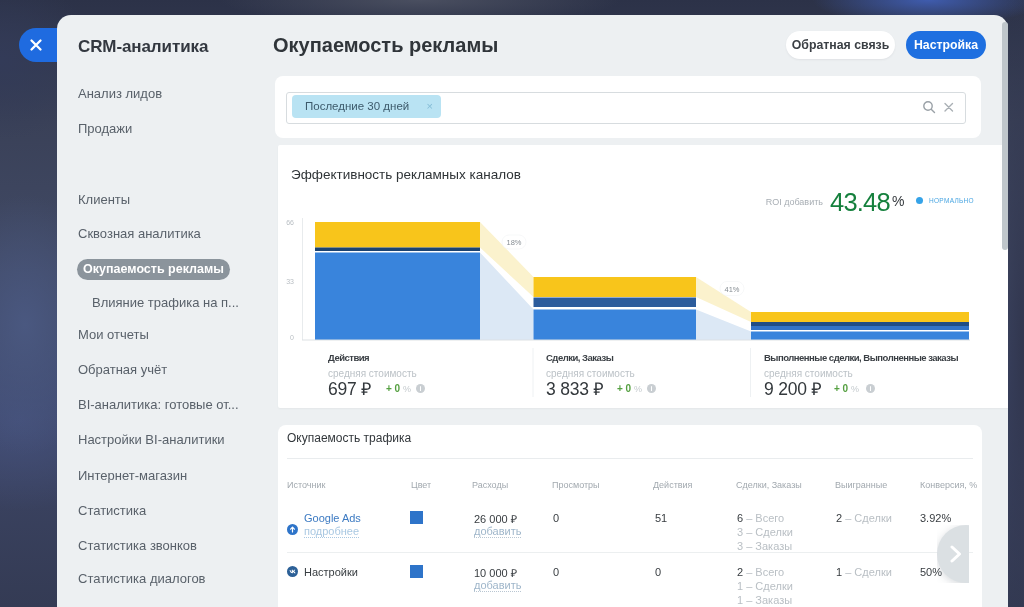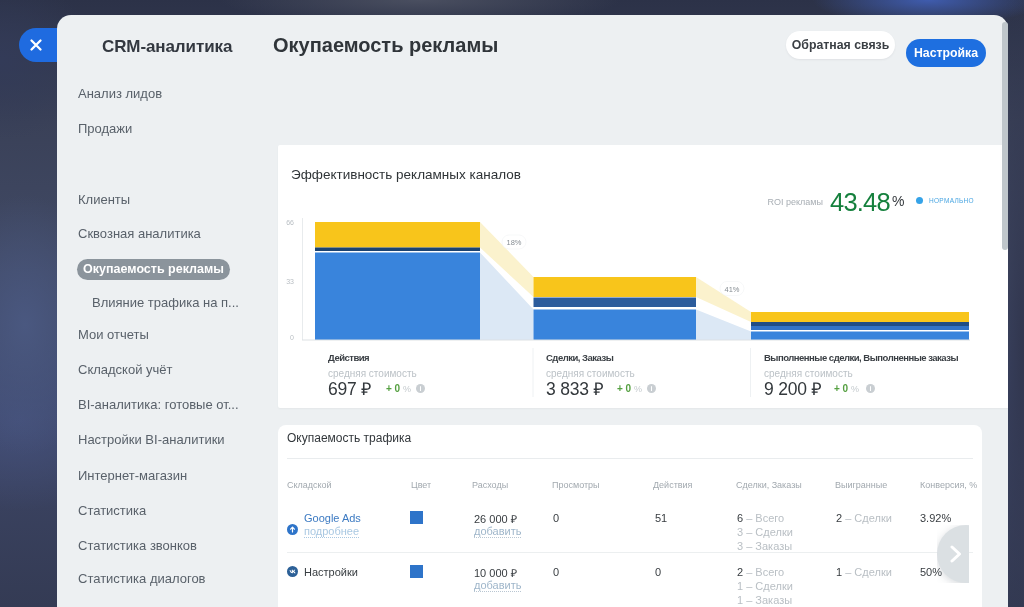--- a/index.html
+++ b/index.html
@@ -10,28 +10,28 @@
  radial-gradient(120px 90px at 20px 420px,#44507a 0%,rgba(68,80,122,0) 100%),
  radial-gradient(115px 26px at 928px 0px,#3f5cae 0%,rgba(63,92,174,0) 100%),
  radial-gradient(200px 25px at 420px 0px,#4a4f60 0%,rgba(74,79,96,0) 100%),
  radial-gradient(100px 80px at 0px 60px,#333b58 0%,rgba(51,59,88,0) 100%),
  radial-gradient(40px 400px at 1024px 350px,#31364e 0%,rgba(49,54,78,0) 100%),linear-gradient(180deg,#2c3248 0%,#3a4158 20%,#414a66 45%,#3e486a 60%,#3a4260 80%,#343b54 100%);}
 #xbtn{position:absolute;left:19px;top:28px;width:38px;height:34px;border-radius:17px 0 0 17px;background:#1f6be0;}
 #xbtn svg{position:absolute;left:10px;top:10px;}
 #panel{position:absolute;left:57px;top:15px;width:951px;height:592px;background:#edf0f2;border-radius:14px 14px 0 0;overflow:hidden;}
 #scrollbar{position:absolute;left:1002px;top:22px;width:6px;height:228px;border-radius:3px;background:#bfc6cb;}
 
-#navtitle{position:absolute;left:21px;top:22px;font-size:17px;font-weight:600;color:#333840;letter-spacing:-0.1px;margin-left:24px;}
+#navtitle{position:absolute;left:21px;top:22px;font-size:17px;font-weight:600;color:#333840;letter-spacing:-0.1px;}
 .mi{position:absolute;left:21px;font-size:13px;color:#59616a;white-space:nowrap;}
 #pill{position:absolute;left:20px;top:244px;width:153px;height:20.5px;border-radius:10.5px;background:#8b949c;color:#fff;font-size:12.5px;font-weight:600;line-height:20.5px;text-align:center;white-space:nowrap;}
 
 #h2{position:absolute;left:216px;top:19px;font-size:20px;font-weight:600;color:#30353a;}
 .hbtn{position:absolute;top:16px;height:28px;border-radius:14px;font-size:12.3px;font-weight:600;line-height:28px;text-align:center;}
 #btnfb{left:729px;width:109px;background:#fff;color:#3a3f44;box-shadow:0 1px 2px rgba(60,70,80,.08);}
-#btnset{left:849px;width:80px;background:#1e6fe0;color:#fff;margin-top:8px;}
+#btnset{left:849px;width:80px;background:#1e6fe0;color:#fff;}
 
 #searchwrap{position:absolute;left:218px;top:61px;width:706px;height:62px;background:#fff;border-radius:8px;}
 #searchinput{position:absolute;left:11px;top:16px;width:680px;height:32px;border:1px solid #d7dcdf;border-radius:3px;background:#fff;}
 #tag{position:absolute;left:5px;top:2px;width:149px;height:23px;background:#b9e3f3;border-radius:4px;font-size:11.5px;color:#3d5a6b;line-height:23px;padding-left:13px;}
 #tag span{position:absolute;right:8px;top:0;color:#85bdd6;font-size:11px;}
 #sicons{position:absolute;right:4px;top:6px;}
 
 #card1{position:absolute;left:221px;top:130px;width:812px;height:263px;background:#fff;border-radius:2px;box-shadow:0 1px 2px rgba(60,70,80,.05);}
 #c1title{position:absolute;left:13px;top:22px;font-size:13.5px;color:#2f3437;}
 #roilbl{position:absolute;left:460px;top:52px;width:85px;text-align:right;font-size:9px;color:#a8aeb4;}
@@ -69,36 +69,46 @@
   </div>
 <div id="panel">
   <div id="navtitle">CRM-аналитика</div>
   <div class="mi" style="top:70.5px">Анализ лидов</div>
   <div class="mi" style="top:105.8px">Продажи</div>
   <div class="mi" style="top:176.5px">Клиенты</div>
   <div class="mi" style="top:211.3px">Сквозная аналитика</div>
   <div id="pill">Окупаемость рекламы</div>
   <div class="mi" style="top:279.5px;left:35px">Влияние трафика на п...</div>
   <div class="mi" style="top:311.5px">Мои отчеты</div>
-  <div class="mi" style="top:347px">Складской учёт</div>
+  <div class="mi" style="top:347px">Обратная учёт</div>
   <div class="mi" style="top:382px">BI-аналитика: готовые от...</div>
   <div class="mi" style="top:417px">Настройки BI-аналитики</div>
   <div class="mi" style="top:452.5px">Интернет-магазин</div>
   <div class="mi" style="top:487.5px">Статистика</div>
   <div class="mi" style="top:523px">Статистика звонков</div>
   <div class="mi" style="top:556px">Статистика диалогов</div>
 
   <div id="h2">Окупаемость рекламы</div>
   <div id="btnfb" class="hbtn">Обратная связь</div>
   <div id="btnset" class="hbtn">Настройка</div>
 
+  <div id="searchwrap">
+    <div id="searchinput">
+      <div id="tag">Последние 30 дней<span>×</span></div>
+      <svg id="sicons" width="40" height="18" viewBox="0 0 40 18">
+        <circle cx="7" cy="7" r="4.2" fill="none" stroke="#9aa1a7" stroke-width="1.4"></circle>
+        <path d="M10.2 10.2 L13.5 13.5" stroke="#9aa1a7" stroke-width="1.4" stroke-linecap="round"></path>
+        <path d="M24 4.5 L31.5 12 M31.5 4.5 L24 12" stroke="#aab0b5" stroke-width="1.4" stroke-linecap="round"></path>
+      </svg>
+    </div>
+  </div>
 
   <div id="card1">
     <div id="c1title">Эффективность рекламных каналов</div>
-    <div id="roilbl">ROI рекламы</div>
+    <div id="roilbl">ROI добавить</div>
     <div id="roinum">43.48</div>
     <div id="roipct">%</div>
     <div id="roidot"></div>
     <div id="roistate">НОРМАЛЬНО</div>
     <svg id="chart" style="position:absolute;left:0;top:0" width="704" height="263" viewBox="0 0 704 263">
       <line x1="24.5" y1="73" x2="24.5" y2="195" stroke="#e8ebed" stroke-width="1"></line>
       <text x="16" y="80" text-anchor="end" font-size="7" fill="#b8bec3">66</text>
       <text x="16" y="139" text-anchor="end" font-size="7" fill="#b8bec3">33</text>
       <text x="16" y="195" text-anchor="end" font-size="7" fill="#b8bec3">0</text>
 
@@ -141,21 +151,21 @@
     <div class="fname" style="left:486px;top:206.5px">Выполненные сделки, Выполненные заказы</div>
     <div class="fsub" style="left:486px;top:222.5px">средняя стоимость</div>
     <div class="fprice" style="left:486px;top:236px">9 200 ₽</div>
     <div class="ftrend" style="left:556px;top:238px">+ 0 <span class="pct">%</span></div>
     <div class="finfo" style="left:588px;top:238.5px">i</div>
   </div>
 
   <div id="card2">
     <div id="c2title">Окупаемость трафика</div>
     <div id="c2line"></div>
-    <div class="th" style="left:9px">Складской</div>
+    <div class="th" style="left:9px">Источник</div>
     <div class="th" style="left:133px">Цвет</div>
     <div class="th" style="left:194px">Расходы</div>
     <div class="th" style="left:274px">Просмотры</div>
     <div class="th" style="left:375px">Действия</div>
     <div class="th" style="left:458px">Сделки, Заказы</div>
     <div class="th" style="left:557px">Выигранные</div>
     <div class="th" style="left:642px">Конверсия, %</div>
 
     <svg class="abs" style="left:9px;top:99px" width="11" height="11" viewBox="0 0 11 11">
         <circle cx="5.5" cy="5.5" r="5.5" fill="#2e74c9"></circle>

